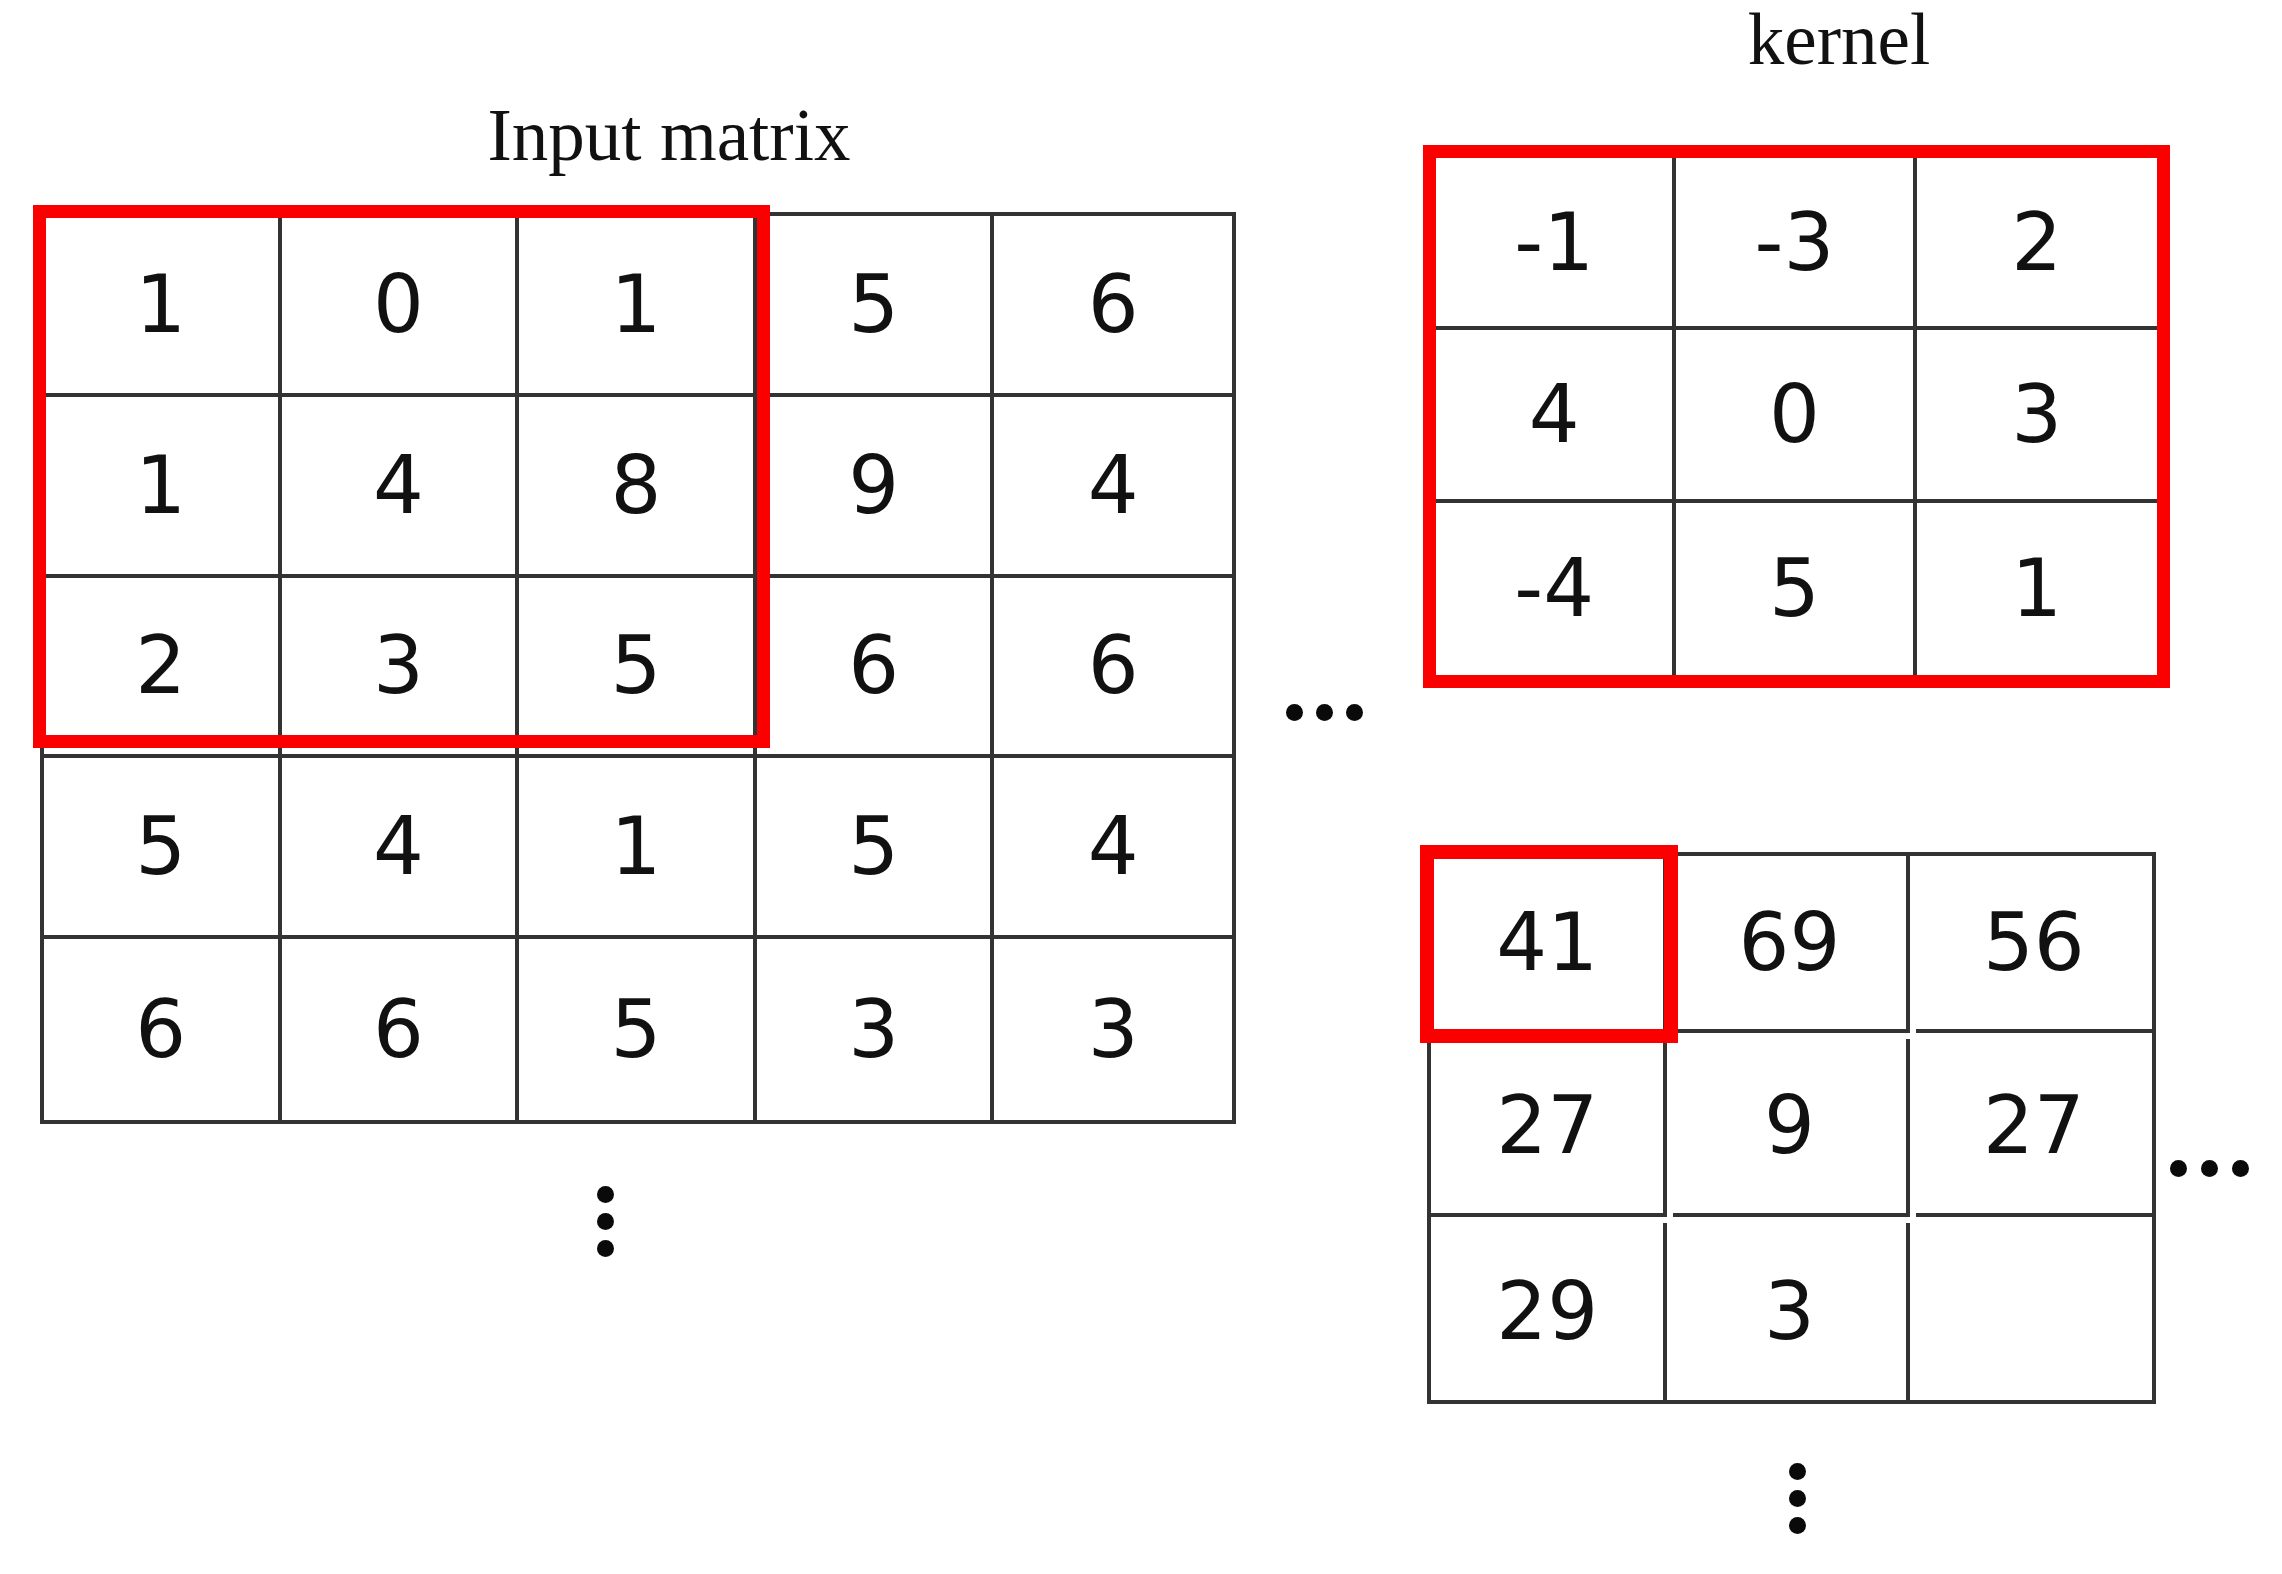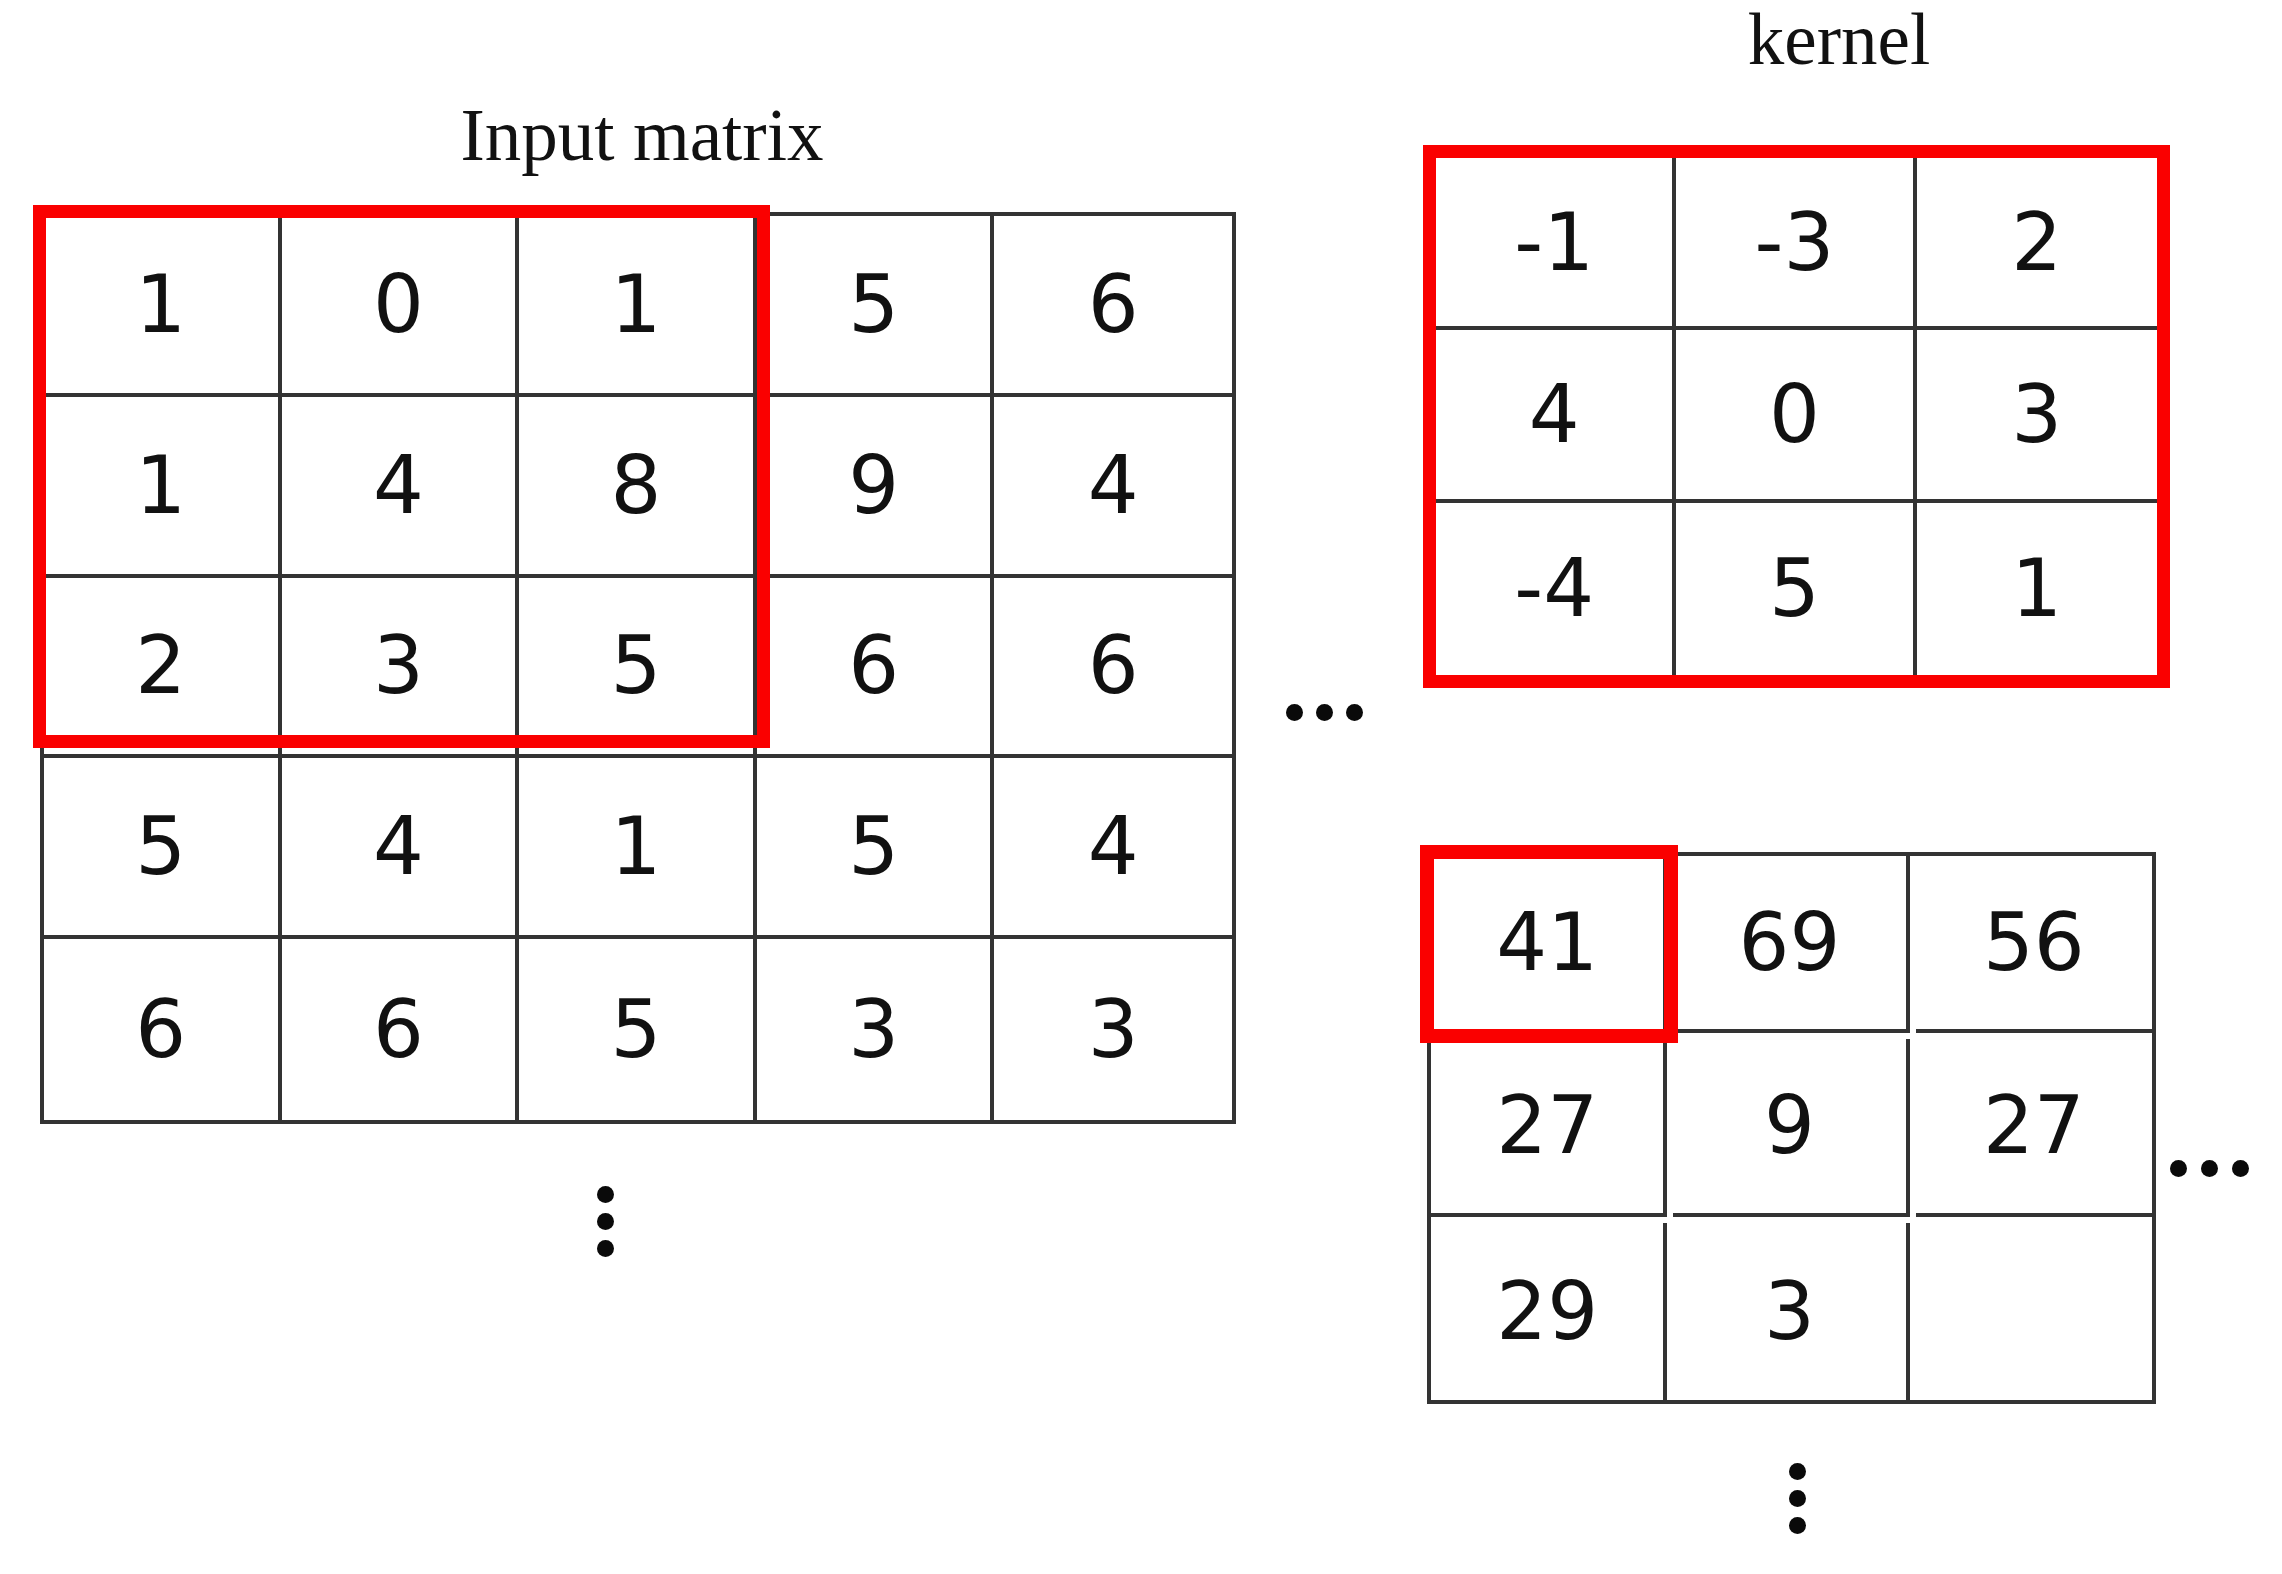--- a/index.html
+++ b/index.html
@@ -70,21 +70,21 @@
   .dot {
     width: 17px; height: 17px;
     border-radius: 50%;
     background: #0a0a0a;
   }
   .mid-dots    { left: 1286px; top: 704px;  gap: 13px; }
   .out-dots    { left: 2170px; top: 1160px; gap: 14px; }
   .input-vdots { left: 597px;  top: 1186px; gap: 10px; }
   .output-vdots{ left: 1789px; top: 1463px; gap: 10px; }
 
-  .input-title  { left: 642px;  top: 96px; text-align: center;  }
+  .input-title  { left: 669px;  top: 96px; text-align: center;  }
   .kernel-title { left: 1815px; top: 0px; margin-left: 24px;   }
   .output-title { left: 1801px; top: 762px; }
 </style>
 </head>
 <body>
 
 <div class="stage">
 
   <div class="title input-title">Input matrix</div>
 

